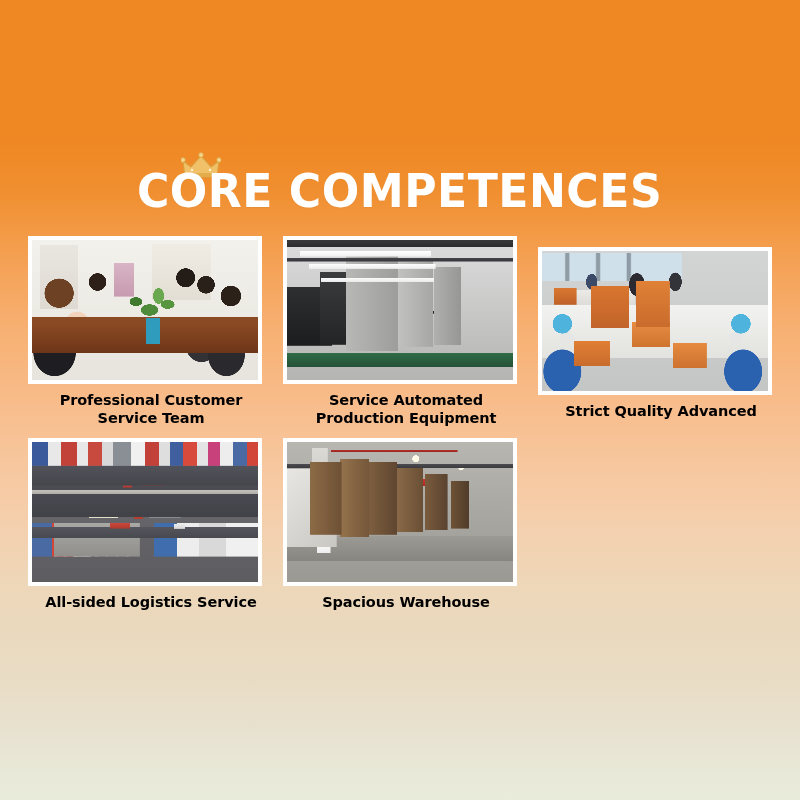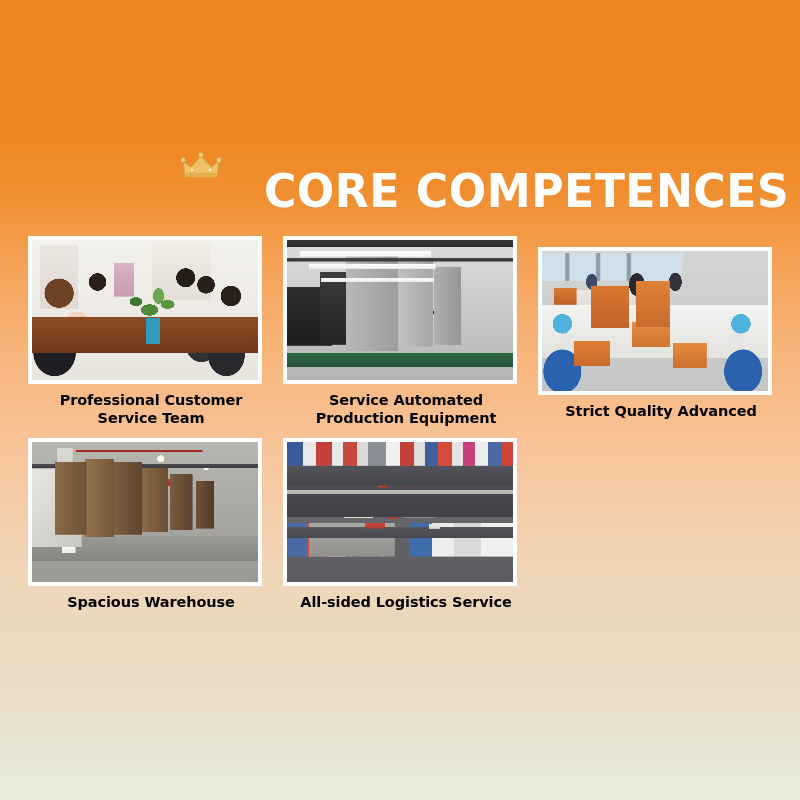--- a/index.html
+++ b/index.html
@@ -30,21 +30,21 @@
         #e8e9d9 97%,
         #e9ebdb 100%);
   }
 
   
   #title-block {
     position:absolute;
     left:0; right:0;
     top:152px;
     height:62px;
-    text-align:right;
+    text-align:center;
   }
 
   #crown-icon {
     position:absolute;
     left:181px;
     top:0px;
     width:40px;
     height:30px;
     display:block;
   }
@@ -361,26 +361,26 @@
 
     <div class="cell row2">
       <div class="thumb-frame">
         <div class="thumb ph-qc"></div>
       </div>
       <div class="caption">Strict Quality Advanced</div>
     </div>
 
     <div class="cell row2">
       <div class="thumb-frame">
+        <div class="thumb ph-logistics"></div>
+      </div>
+      <div class="caption">All-sided Logistics Service</div>
+    </div>
+
+    <div class="cell row2">
+      <div class="thumb-frame">
         <div class="thumb ph-warehouse"></div>
       </div>
       <div class="caption">Spacious Warehouse</div>
-    </div>
-
-    <div class="cell row2">
-      <div class="thumb-frame">
-        <div class="thumb ph-logistics"></div>
-      </div>
-      <div class="caption">All-sided Logistics Service</div>
     </div>
 
   </div>
 </div>
 
 </body></html>

